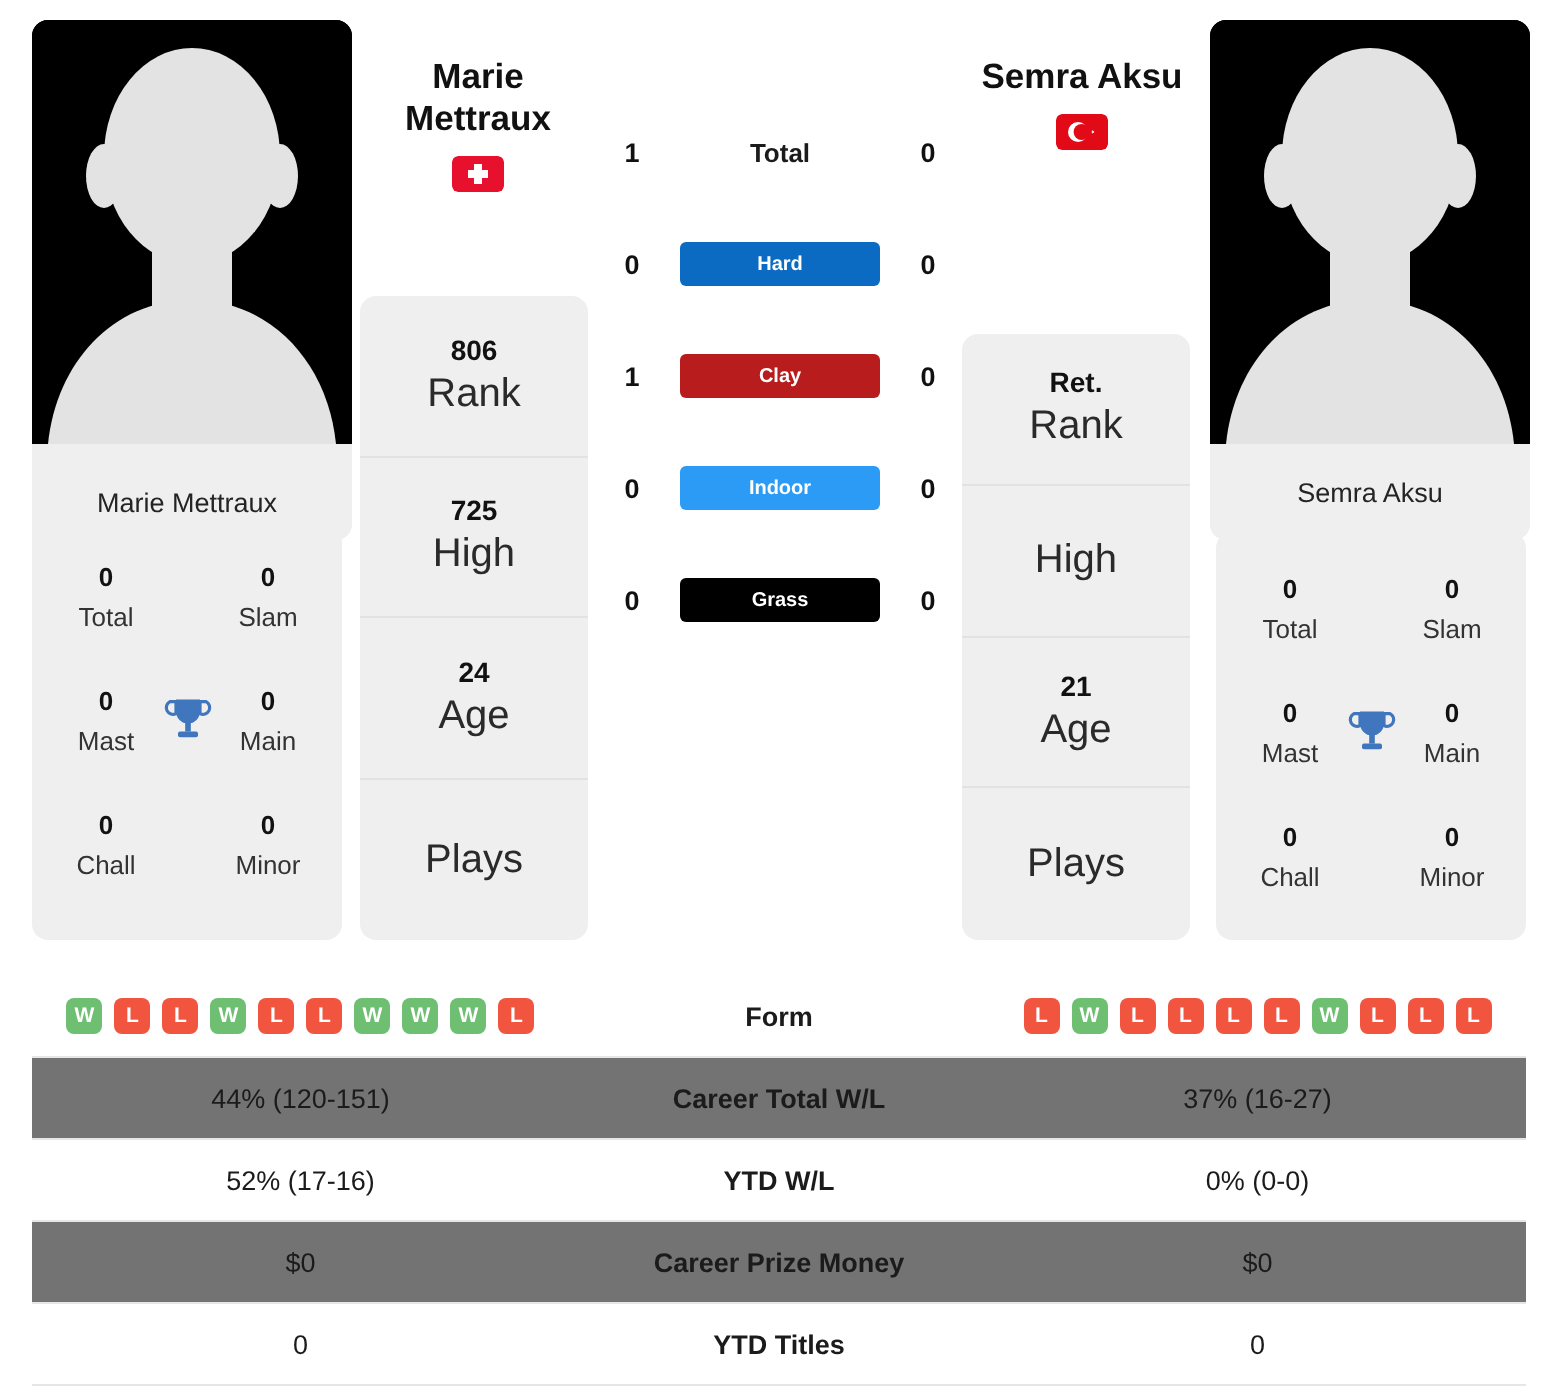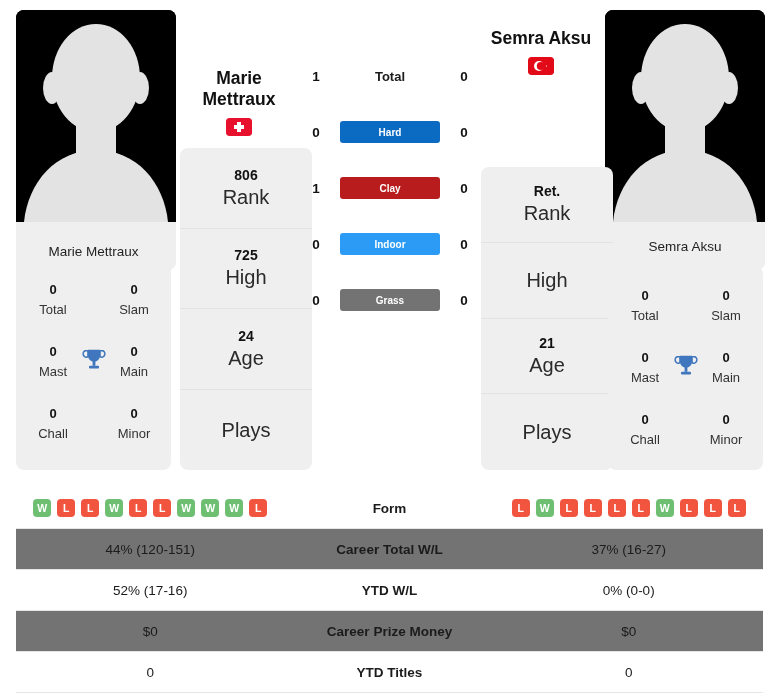--- a/index.html
+++ b/index.html
@@ -48,38 +48,38 @@
     padding: 0 14px; height: 62px; position: relative;
   }
   .tcell { width: 46px; text-align: center; line-height: 1.25; }
   .tcell .tv { font-size: 13px; font-weight: bold; color: #111; }
   .tcell .tl { font-size: 13px; color: #333; }
   .trophy { position: absolute; left: 50%; top: 50%; transform: translate(-50%,-54%); }
   .trophy svg { display: block; }
 
   
   .rank-card {
-    position: absolute; width: 132px; background: #efefef; border-radius: 8px;
+    position: absolute; width: 114px; background: #efefef; border-radius: 8px;
   }
   .rank-card.left  { left: 180px; top: 148px; height: 322px; }
   .rank-card.right { left: 481px; top: 167px; height: 303px; }
   .rank-row {
     height: 80px; display: flex; flex-direction: column;
     align-items: center; justify-content: center; line-height: 1.3;
     border-bottom: 1px solid #e2e2e2;
   }
   .rank-card.left  .rank-row { height: 80.5px; }
   .rank-card.right .rank-row { height: 75.75px; }
   .rank-row:last-child { border-bottom: none; }
   .rank-v { font-size: 14px; font-weight: bold; color: #111; }
   .rank-l { font-size: 20px; color: #2a2a2a; }
 
   
   .player-head { position: absolute; text-align: center; width: 170px; }
-  .player-head.left  { left: 154px; top: 28px; margin-top: 40px; }
+  .player-head.left  { left: 154px; top: 28px; }
   .player-head.right { left: 456px; top: 28px; }
   .player-head .pname {
     font-size: 17.5px; font-weight: bold; color: #111; line-height: 1.2;
   }
   .flag {
     width: 26px; height: 18px; border-radius: 3px; margin: 8px auto 0 auto;
     position: relative; overflow: hidden; display: block;
   }
   .flag svg { display: block; width: 26px; height: 18px; }
 
@@ -190,21 +190,21 @@
         <span class="spill" id="pill-clay" style="background: #b91c1c;">Clay</span>
         <span class="snum">0</span>
       </div>
       <div class="srow">
         <span class="snum">0</span>
         <span class="spill" id="pill-indoor" style="background: rgb(43, 155, 245);">Indoor</span>
         <span class="snum">0</span>
       </div>
       <div class="srow">
         <span class="snum">0</span>
-        <span class="spill" id="pill-grass" style="background: #737373;">Grass</span>
+        <span class="spill" id="pill-grass" style="background: #000000;">Grass</span>
         <span class="snum">0</span>
       </div>
     </div>
 
     <div class="rank-card left">
       <div class="rank-row">
         <span class="rank-v">806</span>
         <span class="rank-l">Rank</span>
       </div>
       <div class="rank-row">

